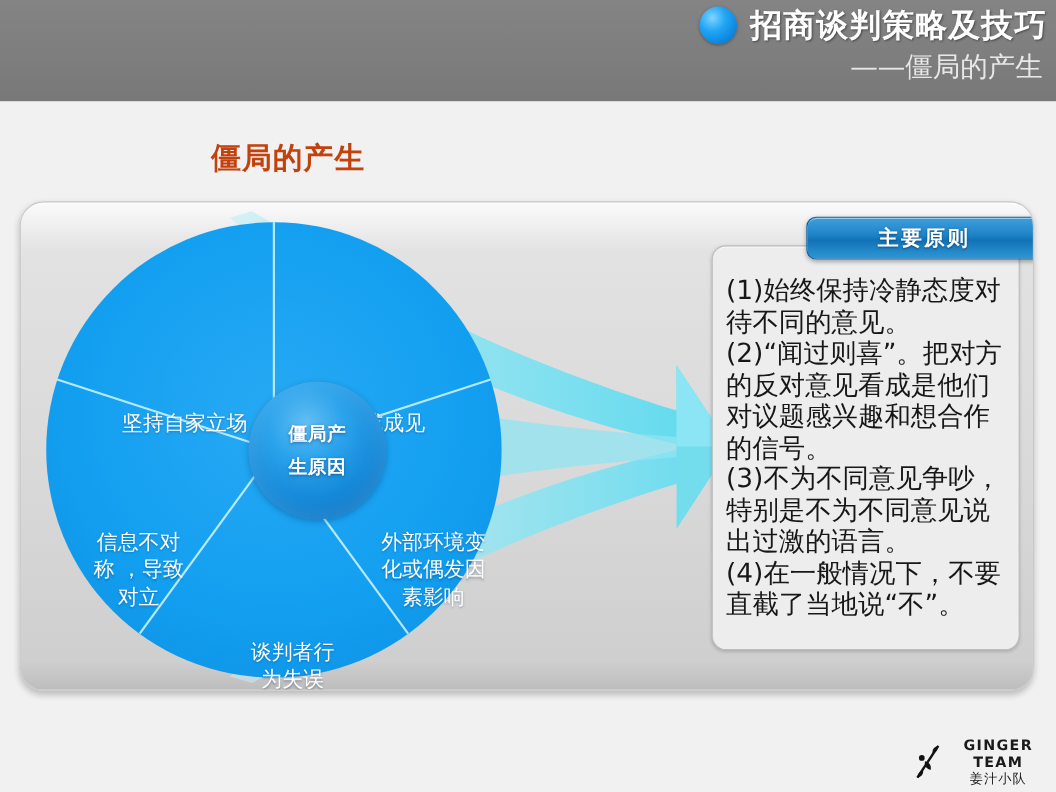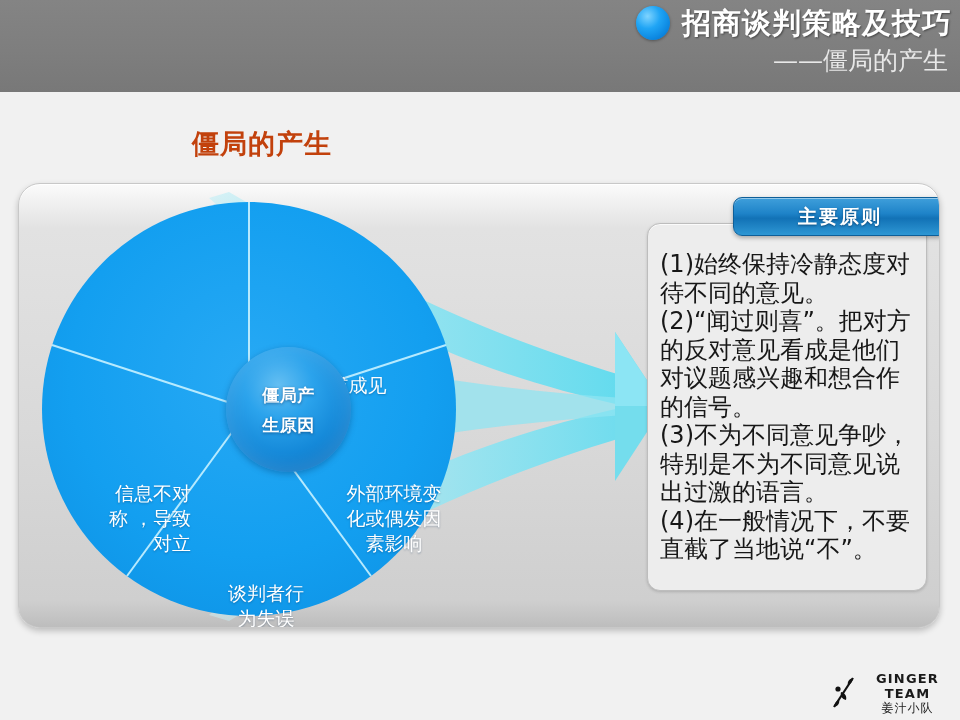--- a/index.html
+++ b/index.html
@@ -89,21 +89,21 @@
     font-size: 19px;
     line-height: 25px;
     text-align: center;
     text-shadow: 0 1px 2px rgba(0,40,80,0.35);
     pointer-events: none;
   }
   .seg-top-left  { left: 52px;  top: 172px; width: 150px; }
   .seg-top-right { left: 228px; top: 172px; width: 140px; }
   .seg-right     { left: 288px; top: 280px; width: 130px; }
   .seg-bottom    { left: 160px; top: 380px; width: 130px; }
-  .seg-left      { left: 20px;  top: 280px; width: 130px; text-align: right; }
+  .seg-left      { left: 20px;  top: 280px; width: 130px; }
 
   .center-bubble {
     position: absolute; left: 185px; top: 146px;
     width: 125px; height: 125px; border-radius: 50%;
     background: radial-gradient(circle at 42% 30%, #63bef2 0%, #2ba3ec 30%, #1488d8 62%, #0a6fbe 88%, #0a5ea6 100%);
     box-shadow: 0 2px 6px rgba(0,50,100,0.35), inset 0 0 22px rgba(255,255,255,0.18);
     display: flex; align-items: center; justify-content: center;
   }
   .center-text {
     color: #ffffff; font-size: 17px; font-weight: bold;
@@ -214,20 +214,21 @@
 
       <g stroke="#bfeeff" stroke-width="2" opacity="0.95">
         <line x1="208" y1="208" x2="208" y2="1"></line>
         <line x1="208" y1="208" x2="405" y2="144"></line>
         <line x1="208" y1="208" x2="330" y2="375"></line>
         <line x1="208" y1="208" x2="86" y2="375"></line>
         <line x1="208" y1="208" x2="11" y2="144"></line>
       </g>
     </svg>
 
+    <div class="seg-label seg-top-left">坚持自家立场</div>
     <div class="seg-label seg-top-right">偏见或成见</div>
     <div class="seg-label seg-right" style="white-space:pre-line;">外部环境变
 化或偶发因
 素影响</div>
     <div class="seg-label seg-bottom" style="white-space:pre-line;">谈判者行
 为失误</div>
     <div class="seg-label seg-left" style="white-space:pre-line;">信息不对
 称 ，导致
 对立</div>
 

